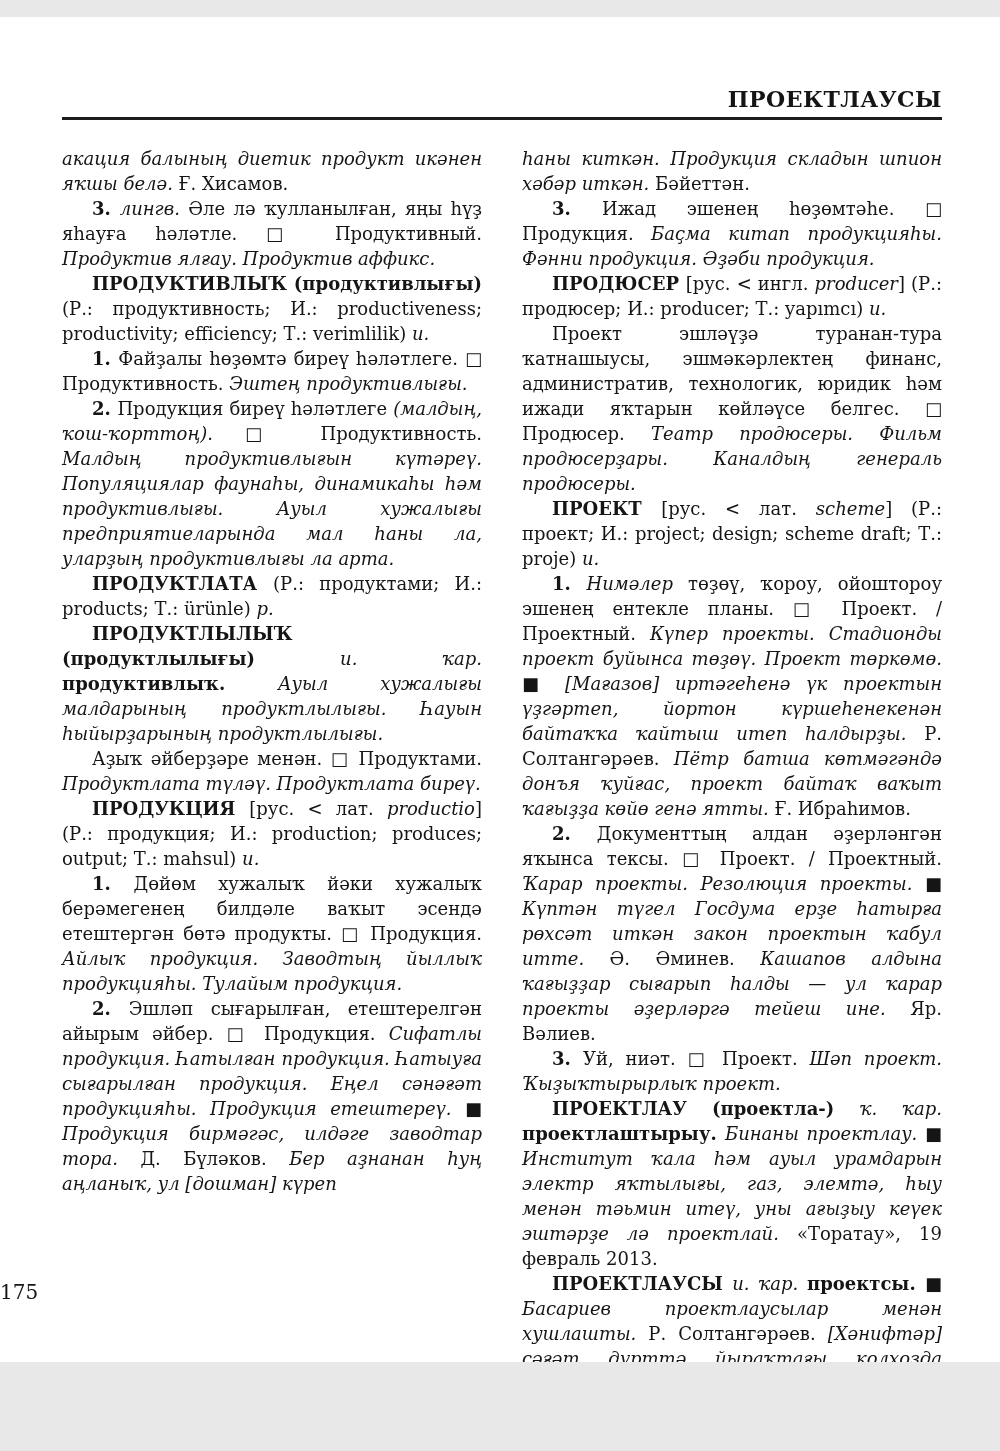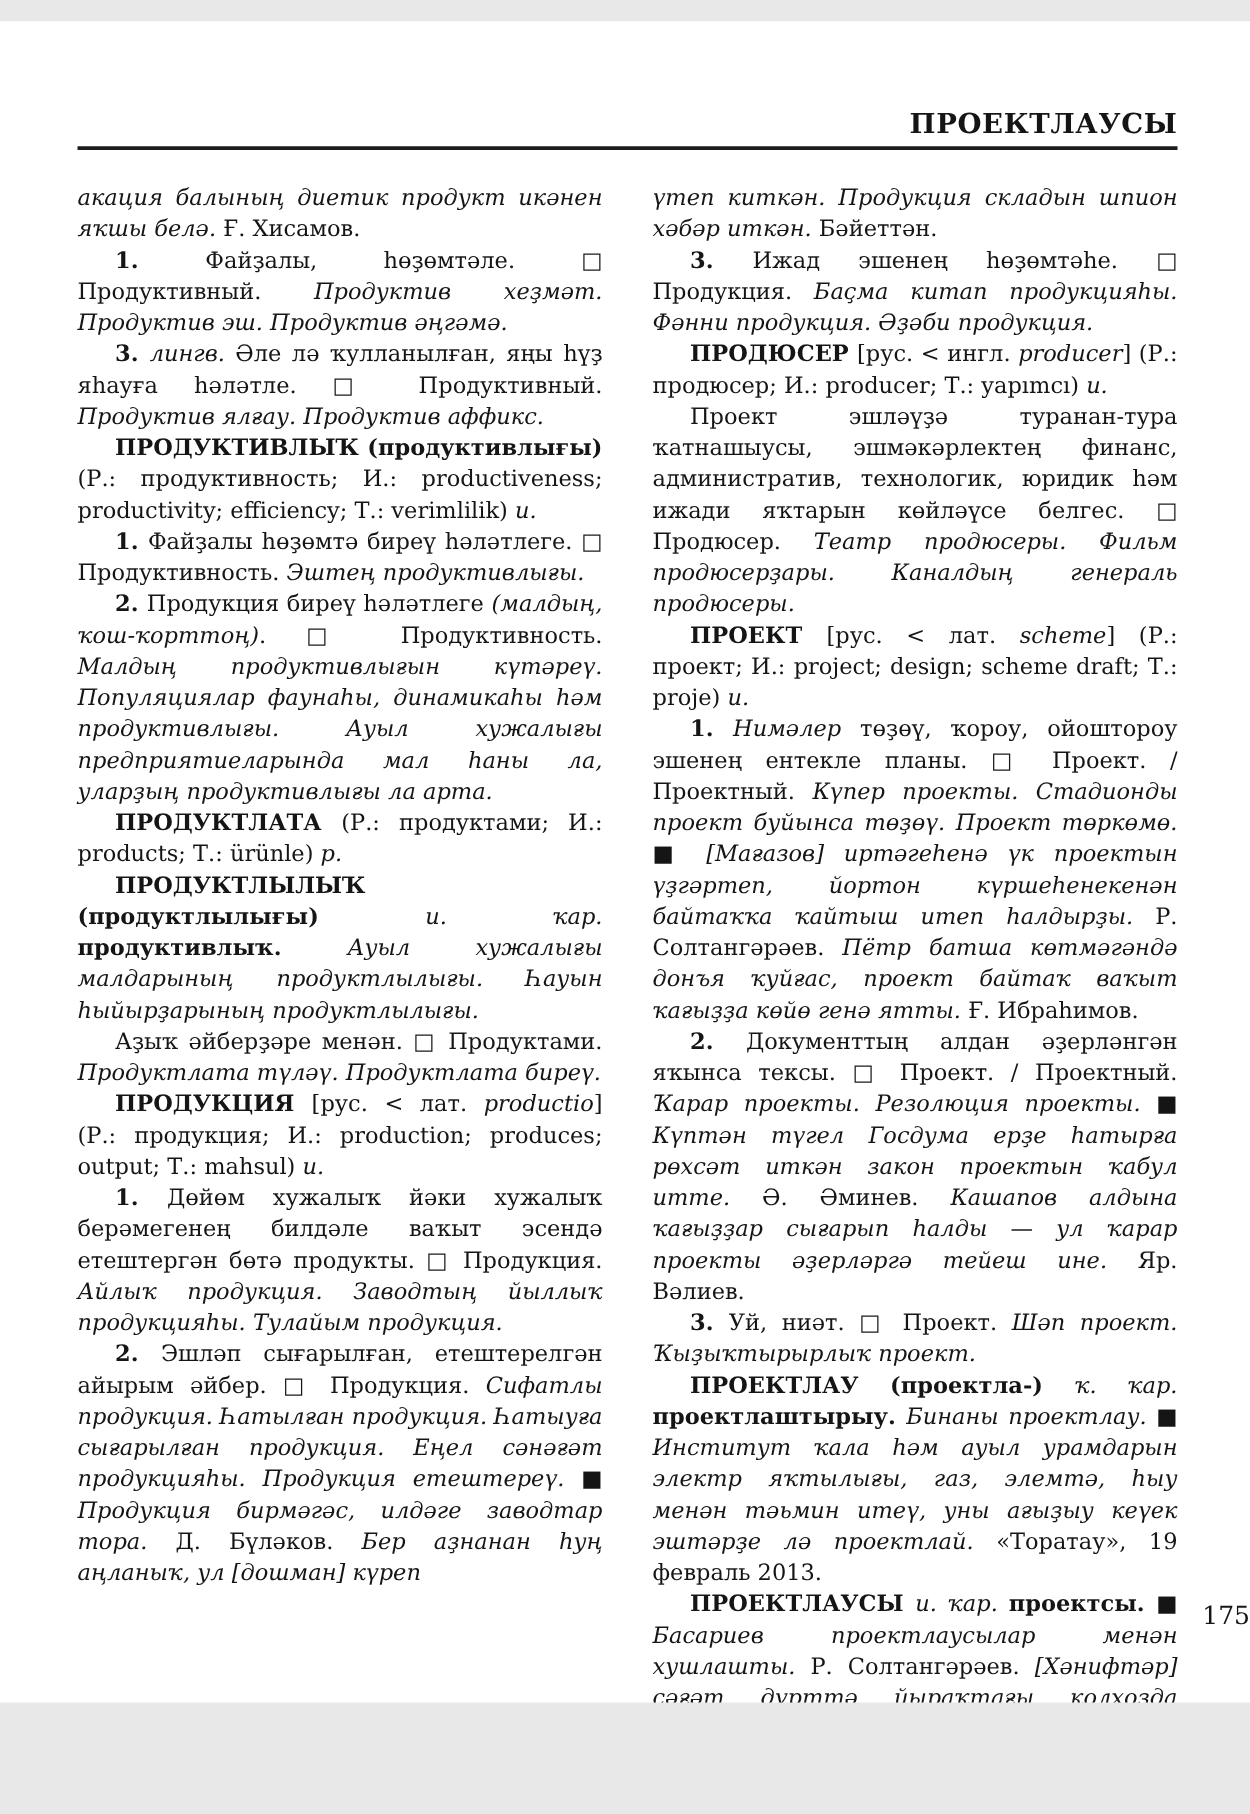--- a/index.html
+++ b/index.html
@@ -42,48 +42,47 @@
   }
   p.para{margin:0;}
   p.para.indent{text-indent:30px;}
   .s-r{font-style:normal;font-weight:normal;}
   .s-b{font-weight:bold;font-style:normal;}
   .s-i{font-style:italic;font-weight:normal;}
   .page-number{
     position:absolute;
     left:0;bottom:58px;
     width:100%;
-    text-align:right;
+    text-align:left;
     font-size:20px;
   }
 </style>
 </head>
 <body>
 
 <div class="page">
   <div class="inner">
     <div class="running-head">ПРОЕКТЛАУСЫ</div>
     <hr class="rule">
     <div class="columns">
       <div class="col">
           <p class="para"><span class="s-i">акация балының диетик продукт икәнен яҡшы белә. </span><span class="s-r">Ғ. Хисамов.</span></p>
-          <p class="para indent"><span class="s-b">1. </span><span class="s-r">Файҙалы, һөҙөмтәле. □ Продуктивный. </span><span class="s-i">Продуктив хеҙмәт. Продуктив эш. Продуктив әңгәмә.</span></p>
           <p class="para indent"><span class="s-b">3. </span><span class="s-i">лингв. </span><span class="s-r">Әле лә ҡулланылған, яңы һүҙ яһауға һәләтле. □ Продуктивный. </span><span class="s-i">Продуктив ялғау. Продуктив аффикс.</span></p>
           <p class="para indent"><span class="s-b">ПРОДУКТИВЛЫҠ (продуктивлығы) </span><span class="s-r">(Р.: продуктивность; И.: productiveness; productivity; efficiency; Т.: verimlilik) </span><span class="s-i">и.</span></p>
           <p class="para indent"><span class="s-b">1. </span><span class="s-r">Файҙалы һөҙөмтә биреү һәләтлеге. □ Продуктивность. </span><span class="s-i">Эштең продуктивлығы.</span></p>
           <p class="para indent"><span class="s-b">2. </span><span class="s-r">Продукция биреү һәләтлеге </span><span class="s-i">(малдың, ҡош-ҡорттоң)</span><span class="s-r">. □ Продуктивность. </span><span class="s-i">Малдың продуктивлығын күтәреү. Популяциялар фаунаһы, динамикаһы һәм продуктивлығы. Ауыл хужалығы предприятиеларында мал һаны ла, уларҙың продуктивлығы ла арта.</span></p>
           <p class="para indent"><span class="s-b">ПРОДУКТЛАТА </span><span class="s-r">(Р.: продуктами; И.: products; Т.: ürünle) </span><span class="s-i">р.</span></p>
           <p class="para indent"><span class="s-b">ПРОДУКТЛЫЛЫҠ (продуктлылығы) </span><span class="s-i">и. ҡар. </span><span class="s-b">продуктивлыҡ. </span><span class="s-i">Ауыл хужалығы малдарының продуктлылығы. Һауын һыйырҙарының продуктлылығы.</span></p>
           <p class="para indent"><span class="s-r">Аҙыҡ әйберҙәре менән. □ Продуктами. </span><span class="s-i">Продуктлата түләү. Продуктлата биреү.</span></p>
           <p class="para indent"><span class="s-b">ПРОДУКЦИЯ </span><span class="s-r">[рус. &lt; лат. </span><span class="s-i">productio</span><span class="s-r">] (Р.: продукция; И.: production; produces; output; Т.: mahsul) </span><span class="s-i">и.</span></p>
           <p class="para indent"><span class="s-b">1. </span><span class="s-r">Дөйөм хужалыҡ йәки хужалыҡ берәмегенең билдәле ваҡыт эсендә етештергән бөтә продукты. □ Продукция. </span><span class="s-i">Айлыҡ продукция. Заводтың йыллыҡ продукцияһы. Тулайым продукция.</span></p>
           <p class="para indent"><span class="s-b">2. </span><span class="s-r">Эшләп сығарылған, етештерелгән айырым әйбер. □ Продукция. </span><span class="s-i">Сифатлы продукция. Һатылған продукция. Һатыуға сығарылған продукция. Еңел сәнәғәт продукцияһы. Продукция етештереү. </span><span class="s-r">■ </span><span class="s-i">Продукция бирмәгәс, илдәге заводтар тора. </span><span class="s-r">Д. Бүләков. </span><span class="s-i">Бер аҙнанан һуң аңланыҡ, ул [дошман] күреп</span></p>
         </div>
       <div class="col">
-          <p class="para"><span class="s-i">үтеп киткән. Продукция складын шпион хәбәр иткән. </span><span class="s-r">Бәйеттән.</span></p>
+          <p class="para"><span class="s-i">һаны киткән. Продукция складын шпион хәбәр иткән. </span><span class="s-r">Бәйеттән.</span></p>
           <p class="para indent"><span class="s-b">3. </span><span class="s-r">Ижад эшенең һөҙөмтәһе. □ Продукция. </span><span class="s-i">Баҫма китап продукцияһы. Фәнни продукция. Әҙәби продукция.</span></p>
           <p class="para indent"><span class="s-b">ПРОДЮСЕР </span><span class="s-r">[рус. &lt; ингл. </span><span class="s-i">producer</span><span class="s-r">] (Р.: продюсер; И.: producer; Т.: yapımcı) </span><span class="s-i">и.</span></p>
           <p class="para indent"><span class="s-r">Проект эшләүҙә туранан-тура ҡатнашыусы, эшмәкәрлектең финанс, административ, технологик, юридик һәм ижади яҡтарын көйләүсе белгес. □ Продюсер. </span><span class="s-i">Театр продюсеры. Фильм продюсерҙары. Каналдың генераль продюсеры.</span></p>
           <p class="para indent"><span class="s-b">ПРОЕКТ </span><span class="s-r">[рус. &lt; лат. </span><span class="s-i">scheme</span><span class="s-r">] (Р.: проект; И.: project; design; scheme draft; Т.: proje) </span><span class="s-i">и.</span></p>
           <p class="para indent"><span class="s-b">1. </span><span class="s-i">Нимәлер </span><span class="s-r">төҙөү, ҡороу, ойоштороу эшенең ентекле планы. □ Проект. / Проектный. </span><span class="s-i">Күпер проекты. Стадионды проект буйынса төҙөү. Проект төркөмө. </span><span class="s-r">■ </span><span class="s-i">[Мағазов] иртәгеһенә үк проектын үҙгәртеп, йортон күршеһенекенән байтаҡҡа ҡайтыш итеп һалдырҙы. </span><span class="s-r">Р. Солтангәрәев. </span><span class="s-i">Пётр батша көтмәгәндә донъя ҡуйғас, проект байтаҡ ваҡыт ҡағыҙҙа көйө генә ятты. </span><span class="s-r">Ғ. Ибраһимов.</span></p>
           <p class="para indent"><span class="s-b">2. </span><span class="s-r">Документтың алдан әҙерләнгән яҡынса тексы. □ Проект. / Проектный. </span><span class="s-i">Ҡарар проекты. Резолюция проекты. </span><span class="s-r">■ </span><span class="s-i">Күптән түгел Госдума ерҙе һатырға рөхсәт иткән закон проектын ҡабул итте. </span><span class="s-r">Ә. Әминев. </span><span class="s-i">Кашапов алдына ҡағыҙҙар сығарып һалды — ул ҡарар проекты әҙерләргә тейеш ине. </span><span class="s-r">Яр. Вәлиев.</span></p>
           <p class="para indent"><span class="s-b">3. </span><span class="s-r">Уй, ниәт. □ Проект. </span><span class="s-i">Шәп проект. Ҡыҙыҡтырырлыҡ проект.</span></p>
           <p class="para indent"><span class="s-b">ПРОЕКТЛАУ (проектла-) </span><span class="s-i">ҡ. ҡар. </span><span class="s-b">проектлаштырыу. </span><span class="s-i">Бинаны проектлау. </span><span class="s-r">■ </span><span class="s-i">Институт ҡала һәм ауыл урамдарын электр яҡтылығы, газ, элемтә, һыу менән тәьмин итеү, уны ағыҙыу кеүек эштәрҙе лә проектлай. </span><span class="s-r">«Торатау», 19 февраль 2013.</span></p>
           <p class="para indent"><span class="s-b">ПРОЕКТЛАУСЫ </span><span class="s-i">и. ҡар. </span><span class="s-b">проектсы. </span><span class="s-r">■ </span><span class="s-i">Басариев проектлаусылар менән хушлашты. </span><span class="s-r">Р. Солтангәрәев. </span><span class="s-i">[Хәнифтәр] сәғәт дүрттә йыраҡтағы колхозда төҙөүселәр,</span></p>
         </div>

